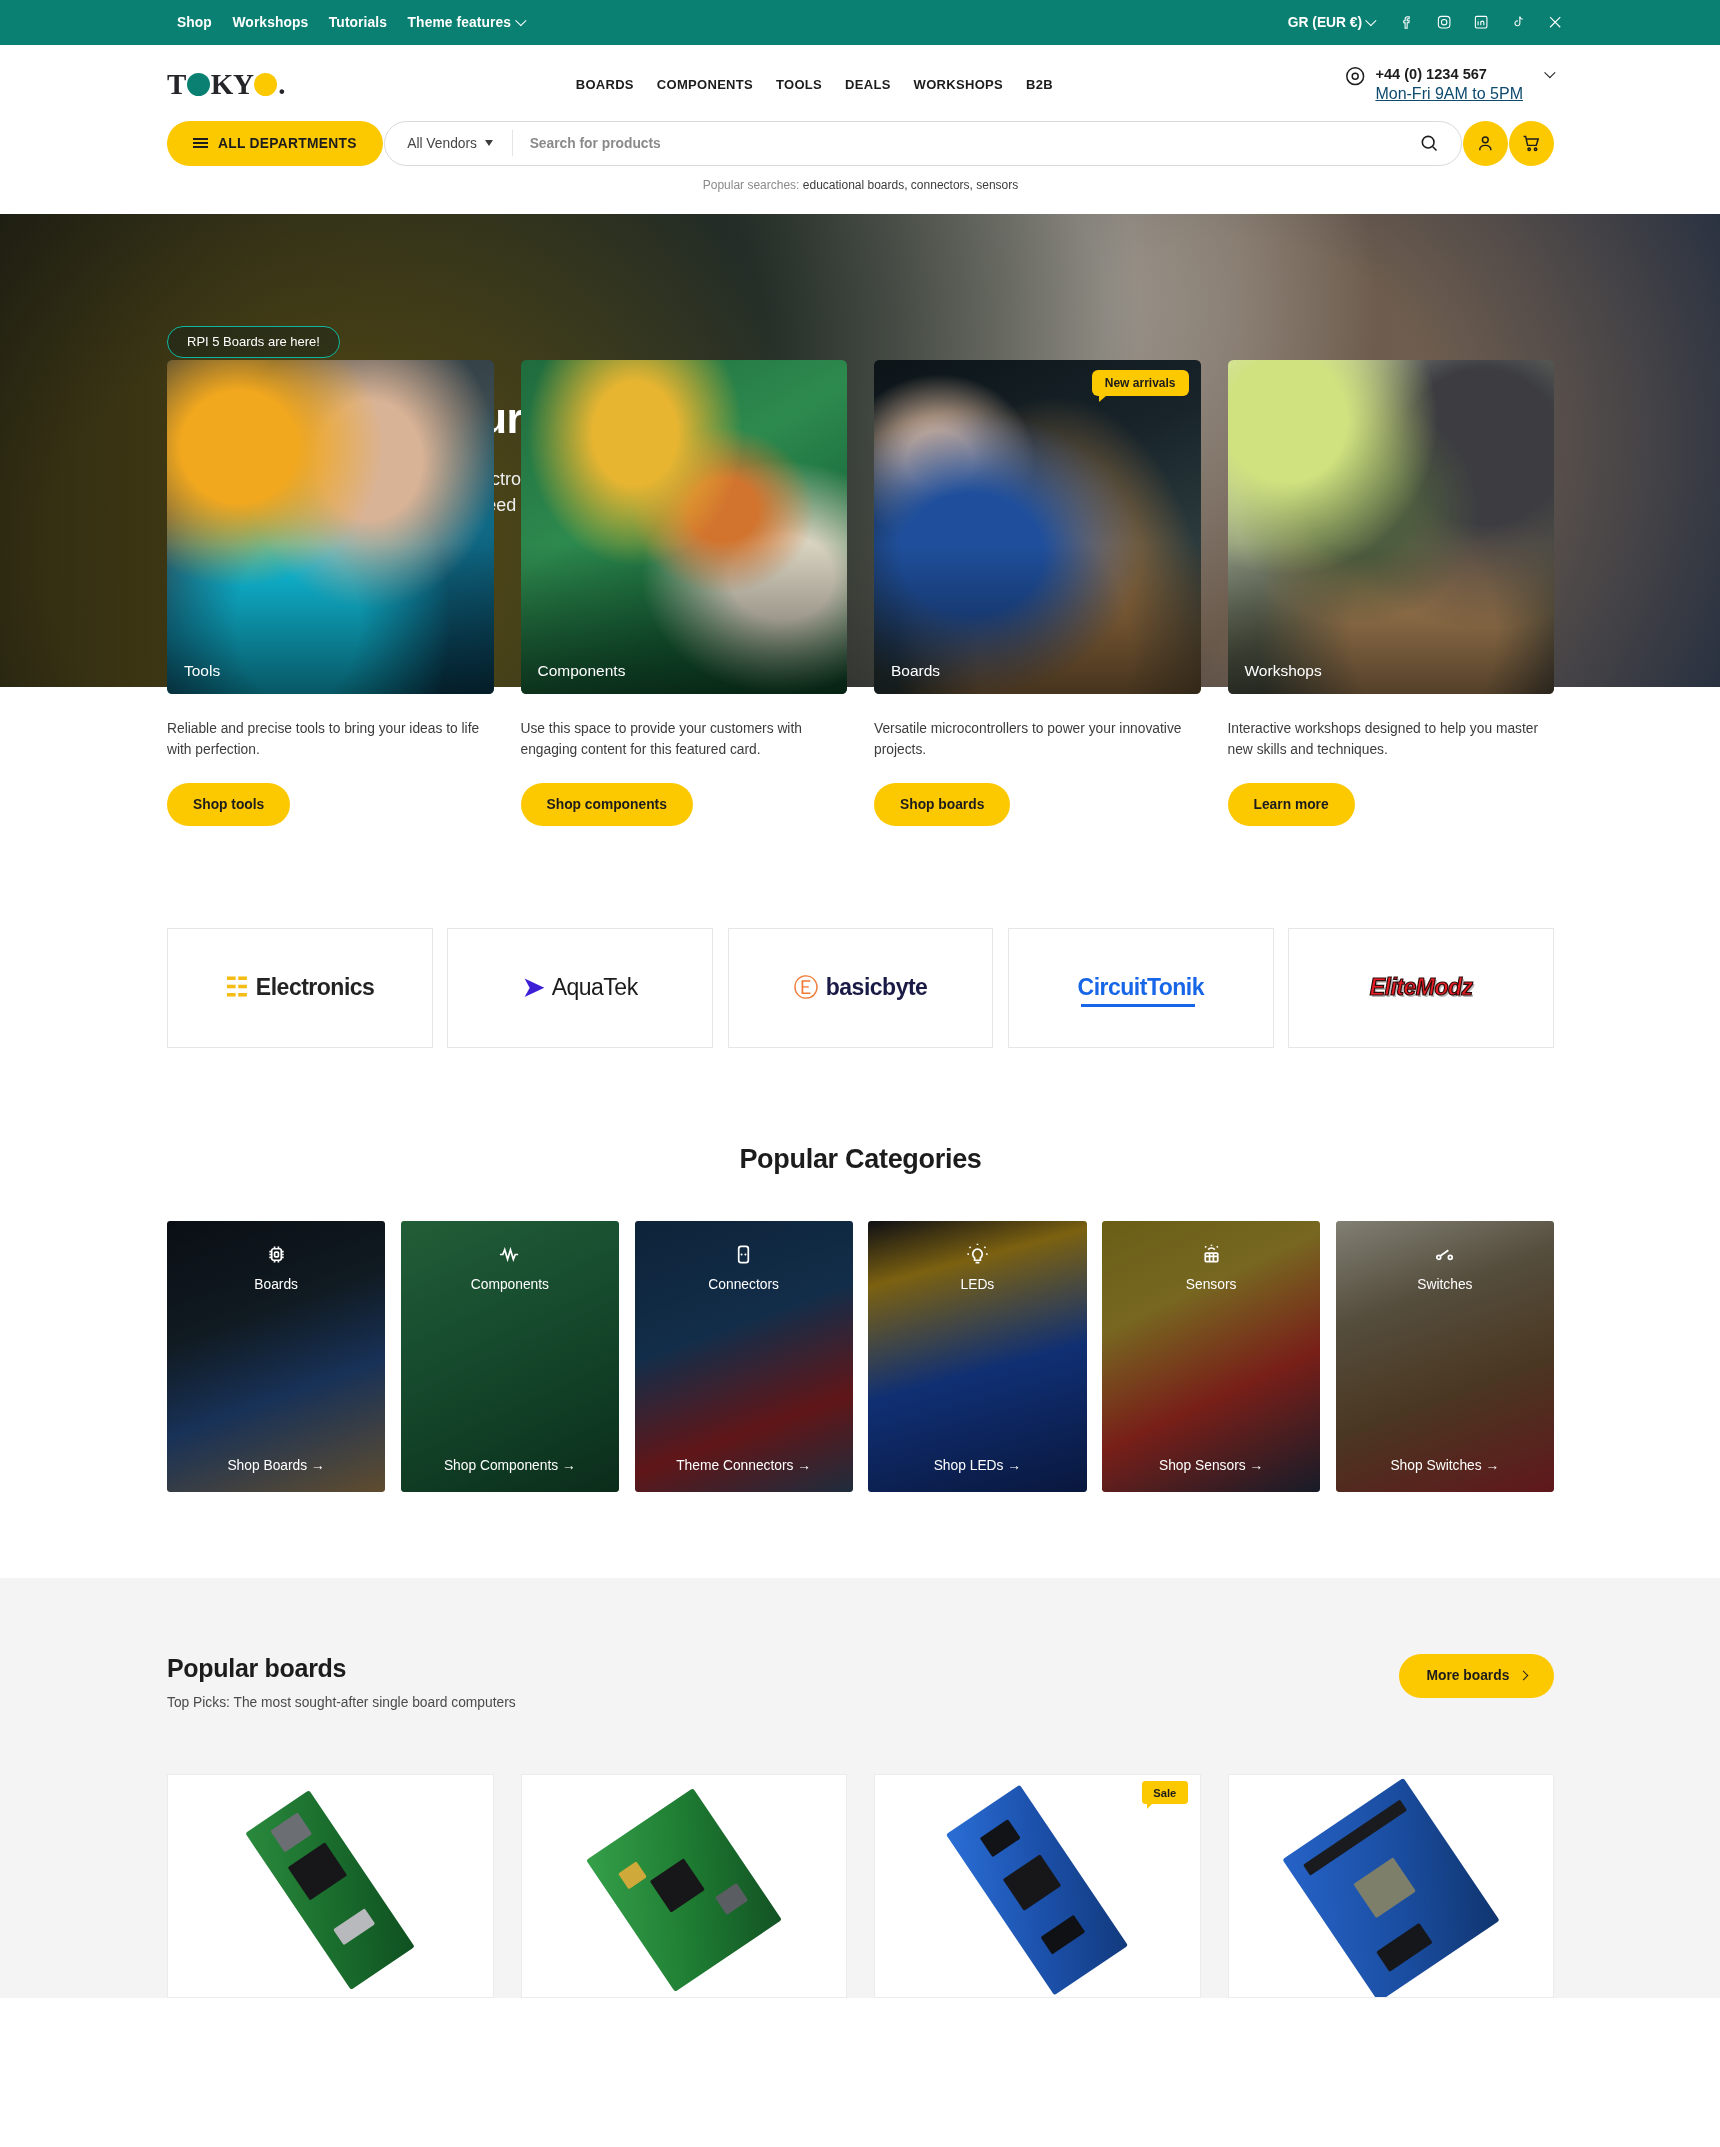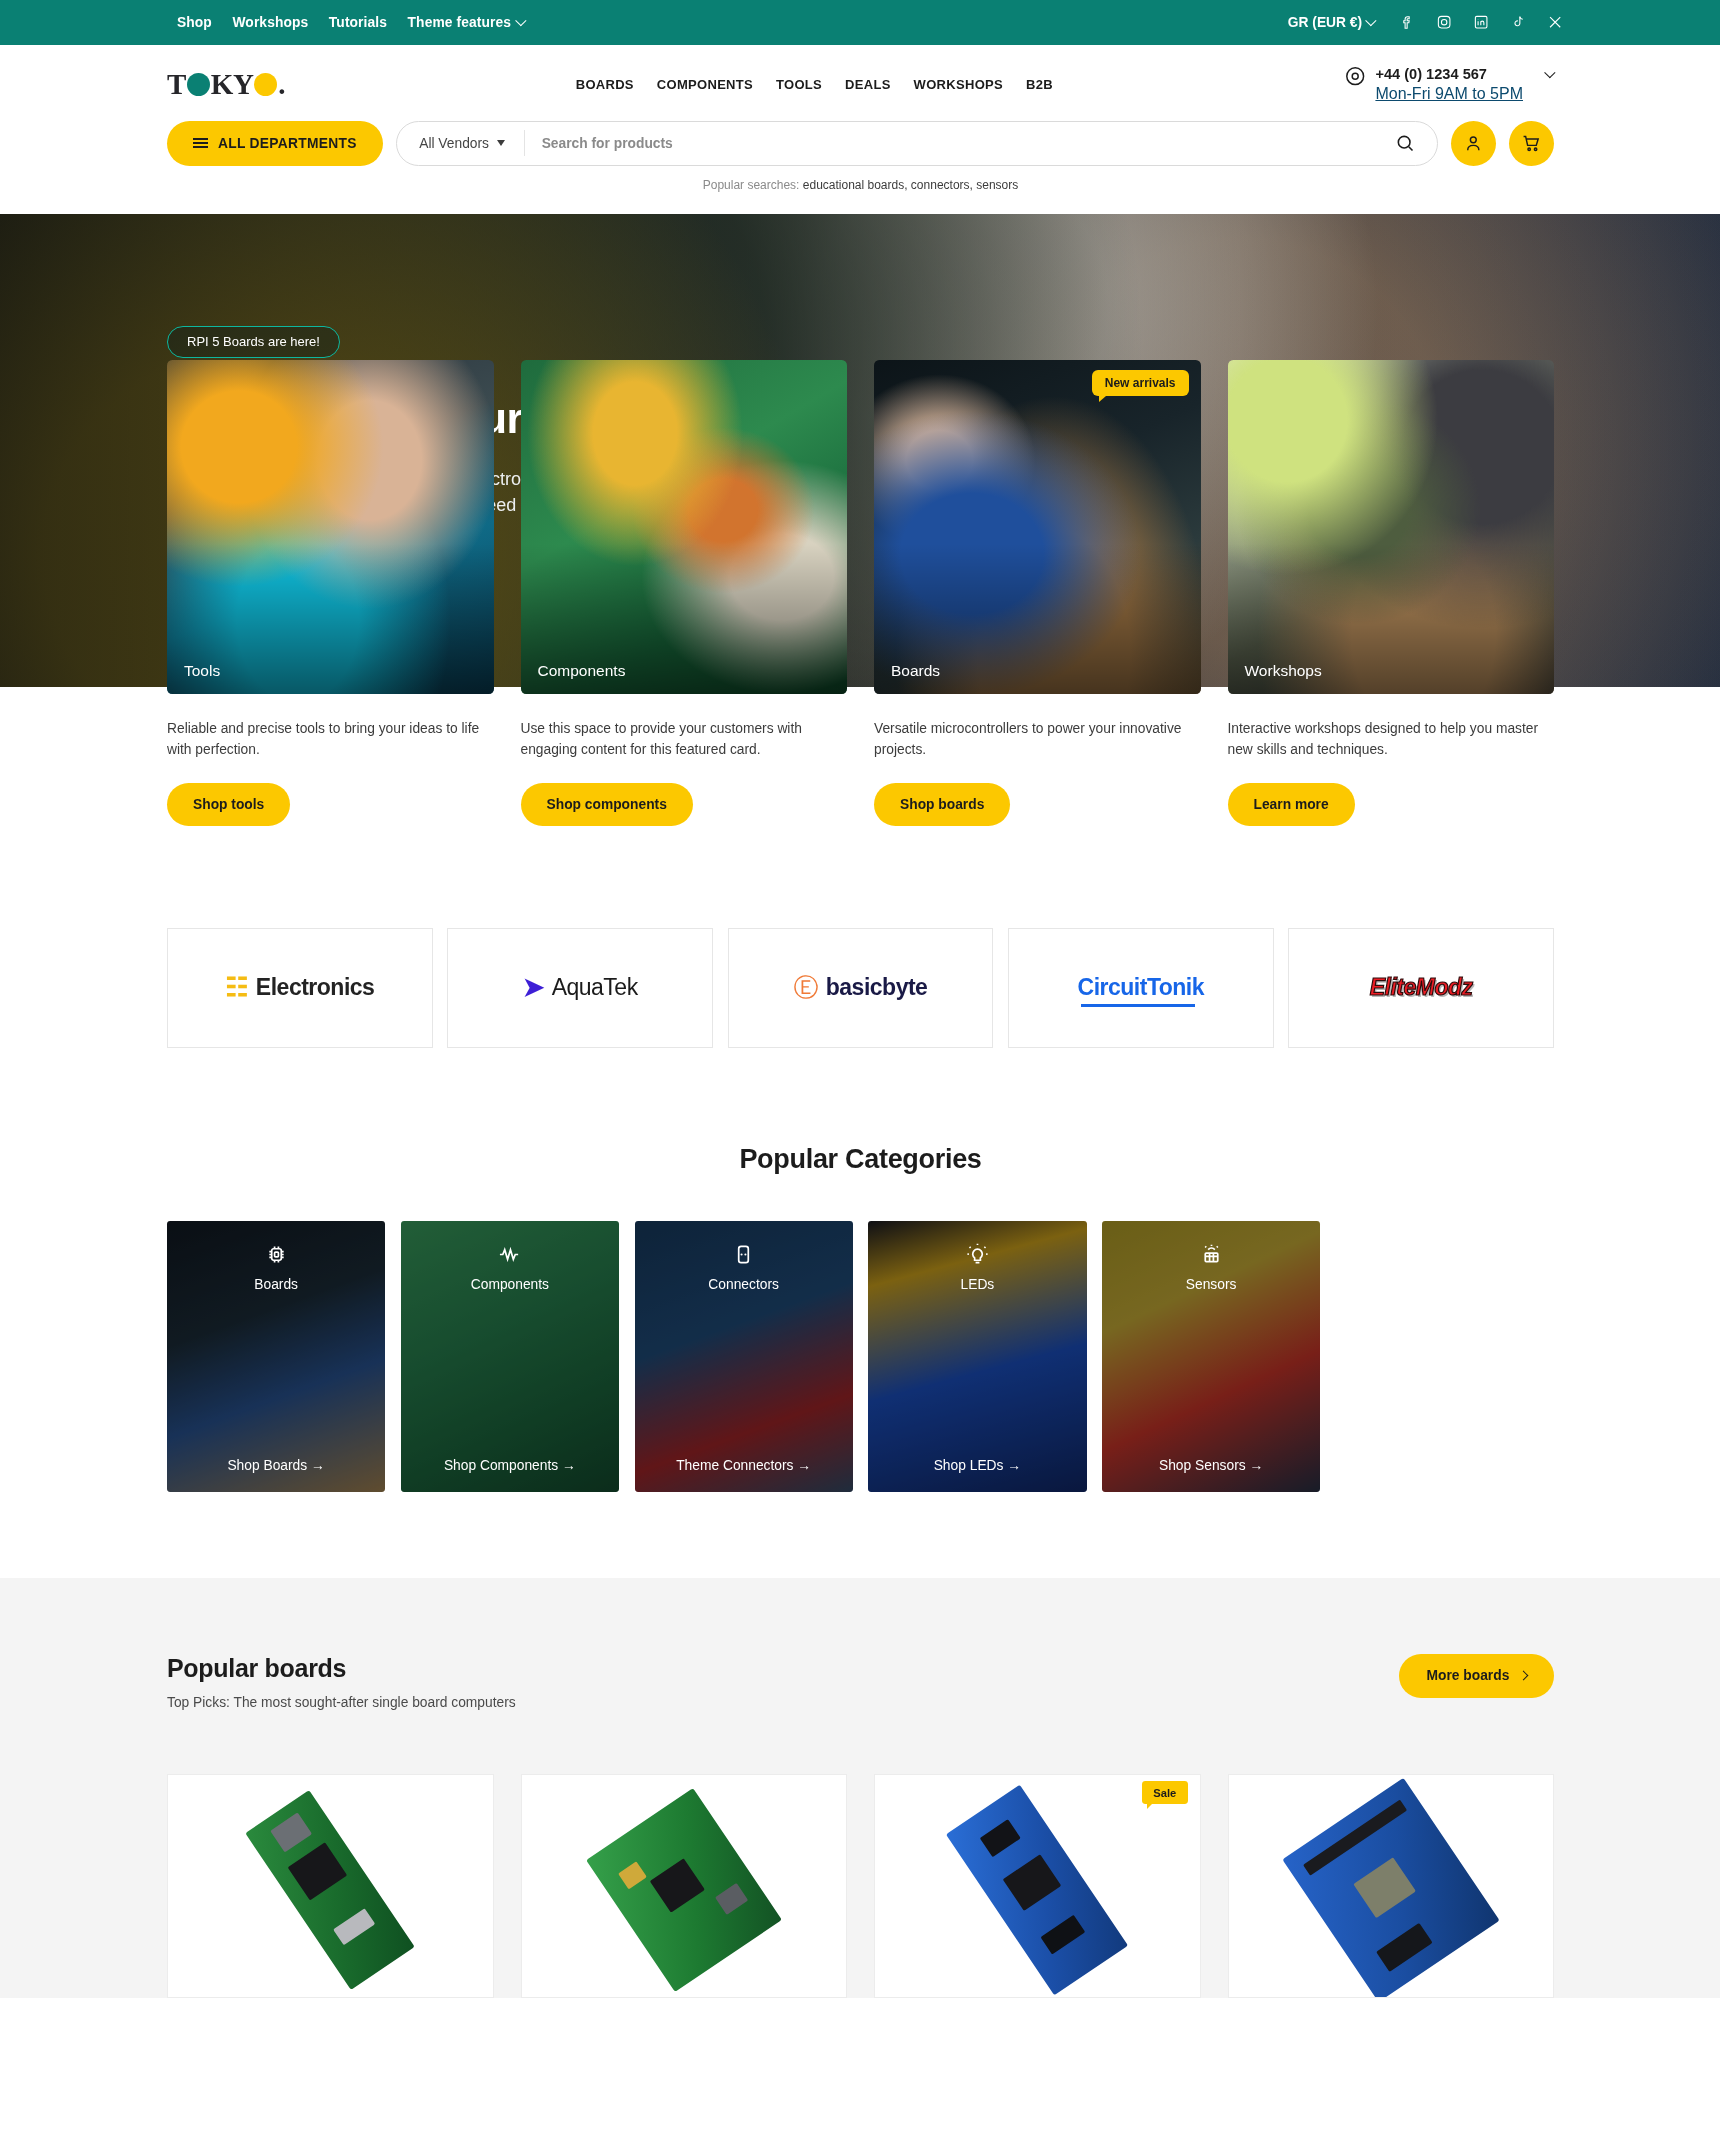--- a/index.html
+++ b/index.html
@@ -52,21 +52,21 @@
     letter-spacing:0.3px; cursor:pointer; white-space:nowrap;
   }
 
   .contact { display:flex; align-items:flex-start; gap:9.5px; }
   .pin svg { width:22.4px; height:22.4px; stroke:#1c1c1c; fill:none; stroke-width:1.6; }
   .contact-txt { line-height:1.25; }
   .phone { font-size:14.6px; font-weight:700; color:#1c1c1c; }
   .hours { font-size:16px; color:#0c4a6e;text-decoration:underline; }
   .contact-chev { margin-left:13.8px; margin-top:5.2px; color:#1c1c1c; }
 
-  .header-row2 { display:flex; align-items:center; gap:13px; margin-top:15.5px; }
+  .header-row2 { display:flex; align-items:center; gap:1px; margin-top:15.5px; }
   .all-dep {
     background:#fcc800; border:none; border-radius:860px;
     height:45px; padding:0 26px; display:flex; align-items:center; gap:10.3px;
     font-size:13.8px; font-weight:800; letter-spacing:0.3px; cursor:pointer; color:#1c1c1c;
     white-space:nowrap;
   }
   .burger { display:flex; flex-direction:column; gap:2.6px; }
   .burger i { display:block; width:14.6px; height:1.7px; background:#1c1c1c; }
 
   .searchbar {
@@ -515,20 +515,33 @@
               <path d="M5.5 14h13M10 10.5v9M14 10.5v9"></path>
               <path d="M8.5 6.8a5 5 0 0 1 7 0"></path>
               <path d="M12 3.2V1.8M6.5 4.6L5.4 3.5M17.5 4.6l1.1-1.1"></path>
             </svg>
           </div>
         <div class="cat-name">Sensors</div>
       </div>
       <div class="cat-cta">Shop Sensors →</div>
     </div>
 
+    <div class="cat cg6">
+      <div class="cat-top">
+        <div class="cat-icon">
+            <svg viewBox="0 0 24 24">
+              <circle cx="6" cy="15" r="2"></circle>
+              <circle cx="18" cy="15" r="2"></circle>
+              <path d="M7.5 13.5L16 7.5"></path>
+            </svg>
+          </div>
+        <div class="cat-name">Switches</div>
+      </div>
+      <div class="cat-cta">Shop Switches →</div>
+    </div>
   </div>
 </div>
 
 <div class="boards-section">
   <div class="wrap">
     <div class="boards-head">
       <div>
         <div class="boards-title">Popular boards</div>
         <div class="boards-sub">Top Picks: The most sought-after single board computers</div>
       </div>

